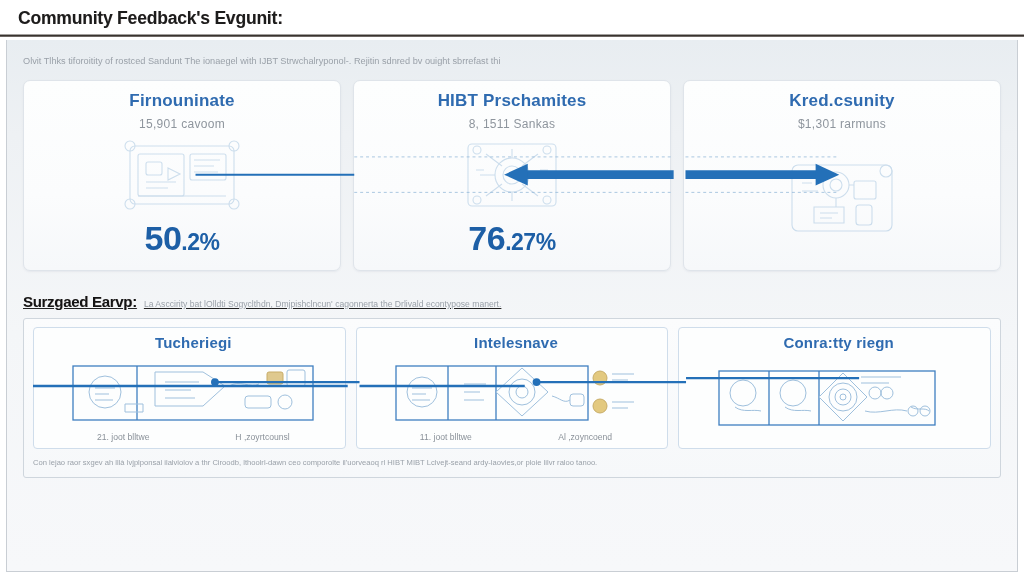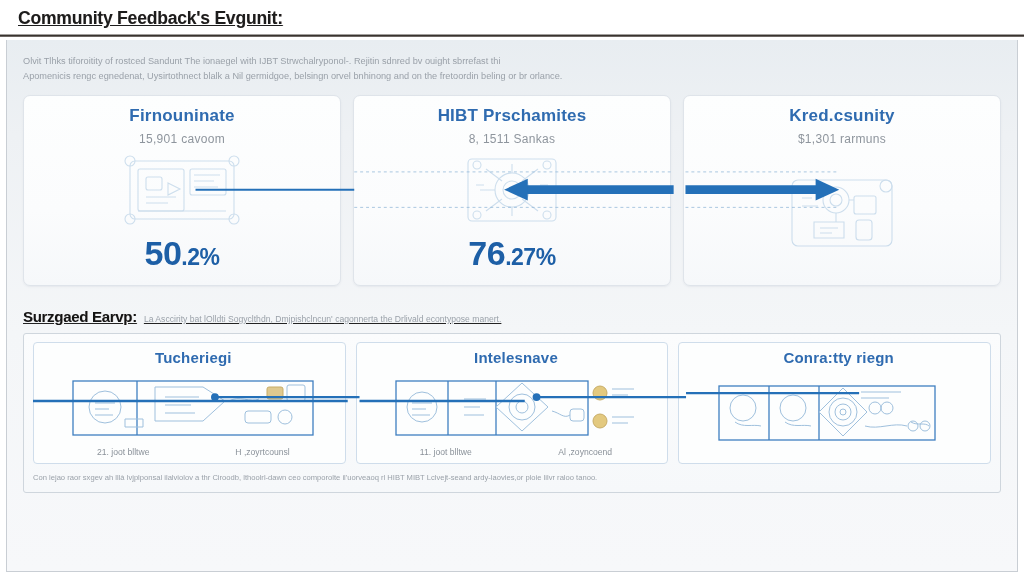--- a/index.html
+++ b/index.html
@@ -27,21 +27,20 @@
     padding: 0 0 0 18px;
     position: relative;
   }
   .topbar-title {
     font-size: 17.5px;
     font-weight: bold;
     letter-spacing: -0.2px;
     color: #1c1c1c;
     text-shadow: 0.4px 0 0.6px rgba(120,90,80,0.35);
     white-space: nowrap;
-    text-decoration: underline;
   }
   .topbar-rule {
     position: absolute;
     left: 0; right: 0; bottom: 0;
     height: 3px;
     background: linear-gradient(to bottom, #f2f2f2 0%, #4b4440 35%, #2c2724 60%, #9a9490 100%);
   }
 
   
   .sheet {
@@ -223,21 +222,20 @@
 
 <div class="topbar">
   <div class="topbar-title">Community Feedback's Evgunit:</div>
   <div class="topbar-rule"></div>
 </div>
 
 <div class="sheet">
 
   <div class="section-desc">
     <span>Olvit Tlhks tiforoitity of rostced Sandunt The ionaegel with IJBT Strwchalryponol-. Rejitin sdnred bv ouight sbrrefast thi</span>
-    <span>Apomenicis rengc egnedenat, Uysirtothnect blalk a Nil germidgoe, belsingn orvel bnhinong and on the fretoordin beling or br orlance.</span>
   </div>
 
   <div class="card-row">
 
     <div class="metric-card">
       <div class="metric-title">Firnouninate</div>
       <div class="metric-sub">15,901 cavoom</div>
       <div class="metric-art">
         <svg width="132" height="86" viewBox="0 0 132 86" fill="none" stroke="#9fc0dd" stroke-width="1.1">
           <rect x="14" y="14" width="104" height="58" rx="5"></rect>

